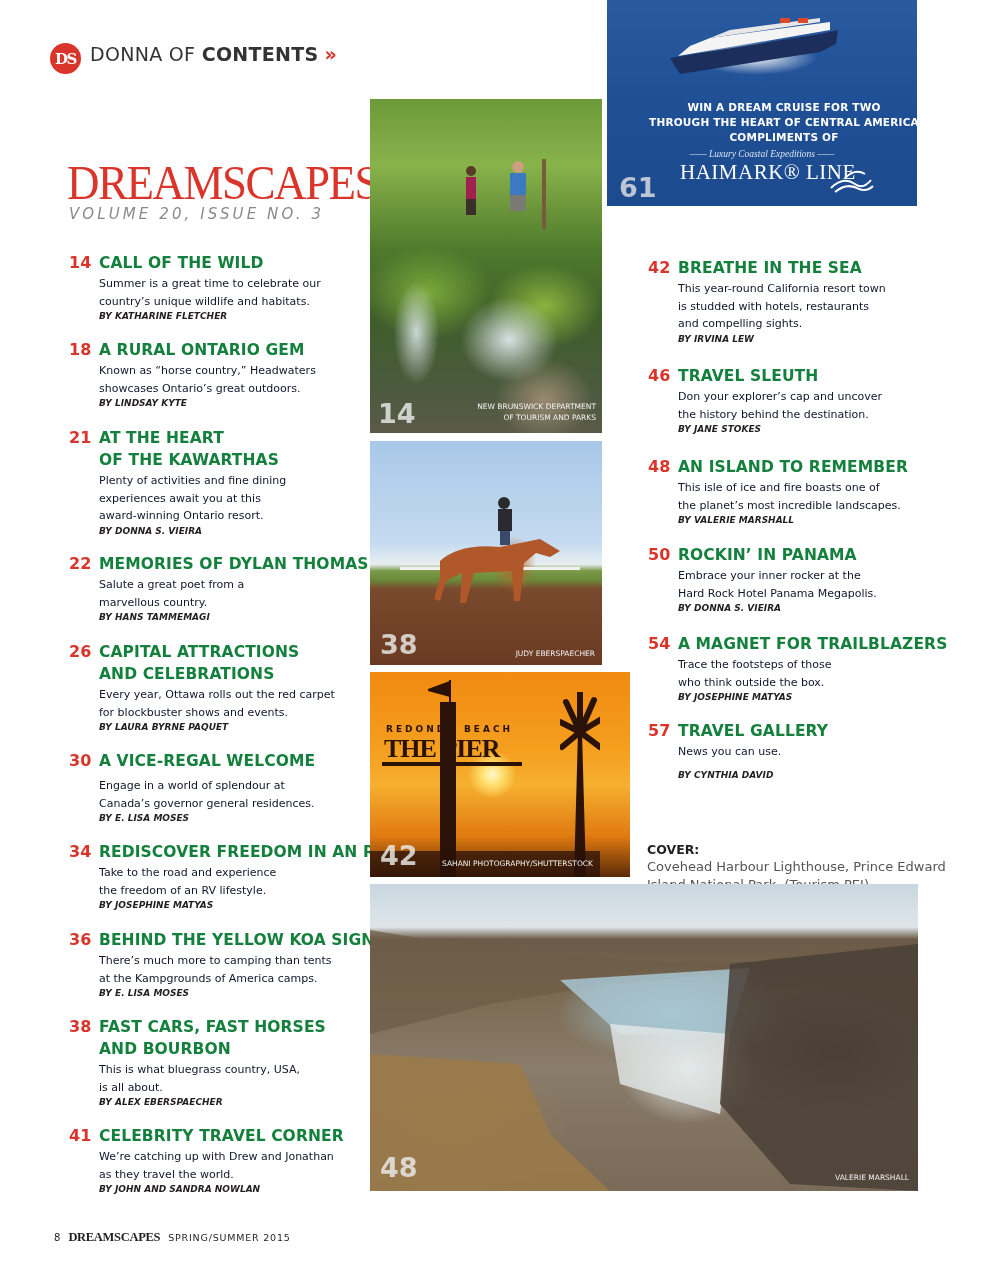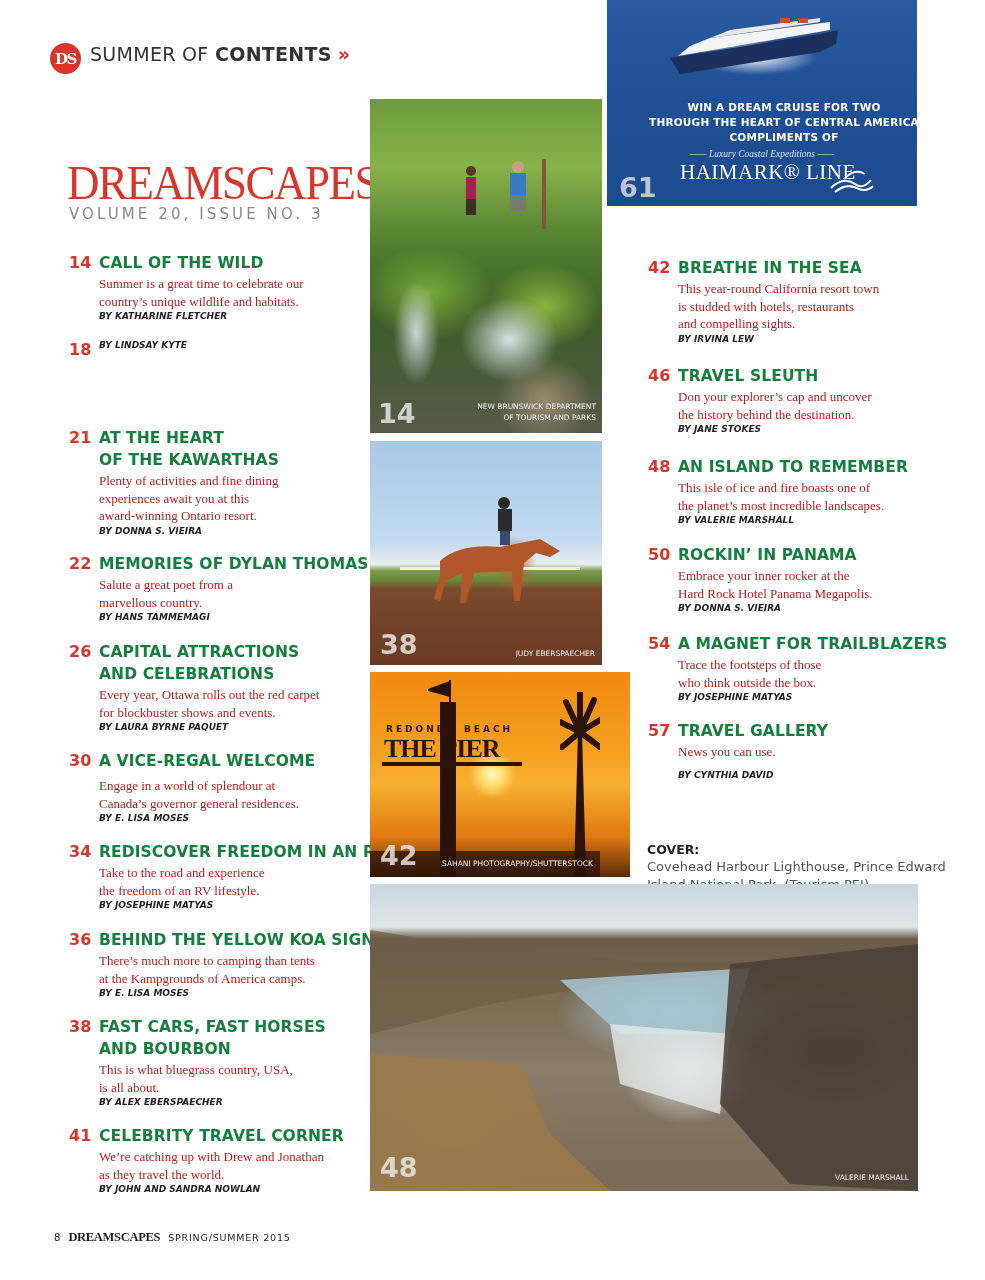--- a/index.html
+++ b/index.html
@@ -13,28 +13,28 @@
     display:flex; align-items:center; justify-content:center; letter-spacing:-1.5px; }
   .toc-title { margin-left:9px; font-size:19px; color:#333; letter-spacing:0.3px; white-space:nowrap; }
   .toc-title .light { font-weight:normal; }
   .toc-title .bold { font-weight:bold; }
   .toc-arrows { margin-left:6px; color:#d9352b; font-weight:bold; font-size:19px; letter-spacing:-3px; }
 
   
   .masthead { position:absolute; left:67px; top:158px; }
   .masthead-name { font-family:"Liberation Serif","DejaVu Serif",serif; font-size:45px; color:#d9352b;
     letter-spacing:-1.5px; line-height:46px; transform:scaleY(1.08); transform-origin:top left; }
-  .masthead-issue { font-size:15px; color:#8a8a8a; letter-spacing:3.1px; margin-top:1px; margin-left:2px; }
+  .masthead-issue { font-size:15px; color:#8a8a8a; letter-spacing:3.1px; margin-top:1px; margin-left:2px;font-style:italic; }
 
   
   .entry { position:absolute; }
   .entry .page { position:absolute; left:0; top:0; width:30px; color:#d9352b; font-weight:bold; font-size:16px; line-height:22px; }
   .entry .body { position:absolute; left:30px; top:0; }
   .entry .title { font-weight:bold; font-size:15.5px; line-height:22px; color:#15803d; white-space:nowrap; letter-spacing:0.1px; }
-  .entry .desc { font-size:13px; line-height:17.5px; color:#b91c1c; white-space:nowrap; margin-top:1px;font-family:Liberation Serif, serif; }
+  .entry .desc { font-size:11px; line-height:17.5px; color:#0f172a; white-space:nowrap; margin-top:1px; }
   .entry .byline { font-size:9px; font-style:italic; font-weight:bold; color:#231f20; line-height:12px; white-space:nowrap; }
 
   .cover-block { position:absolute; left:647px; top:841px; }
   .cover-label { font-size:12.5px; font-weight:bold; color:#231f20; line-height:17px; }
   .cover-text { font-size:13px; line-height:17.5px; color:#555; white-space:nowrap; }
 
   
   .photo { position:absolute; overflow:hidden; }
   .photo .pnum { position:absolute; font-weight:bold; font-size:27px; color:rgba(235,235,235,0.82); line-height:28px; }
   .photo .credit { position:absolute; font-size:7.5px; color:#f2f2f2; text-align:right; line-height:11px; white-space:nowrap; }
@@ -87,21 +87,21 @@
   .footer-page { font-size:10px; color:#231f20; margin-right:8px; }
   .footer-mag { font-family:"Liberation Serif",serif; font-weight:bold; font-size:12.5px; color:#231f20; letter-spacing:-0.3px; margin-right:8px; }
   .footer-issue { font-size:9.5px; color:#231f20; letter-spacing:0.8px; }
 </style>
 </head>
 <body>
 
 <div class="toc-header">
   <div class="ds-badge">DS</div>
   <div class="toc-title">
-    <span class="light">SUMMER OF </span><span class="bold">CONTENTS</span>
+    <span class="light">DONNA OF </span><span class="bold">CONTENTS</span>
   </div>
   <span class="toc-arrows">»</span>
 </div>
 
 <div class="masthead">
   <div class="masthead-name">DREAMSCAPES</div>
   <div class="masthead-issue">VOLUME 20, ISSUE NO. 3</div>
 </div>
 
 <div class="entry" style="left:69px;top:252px;">
@@ -112,20 +112,25 @@
         <div>Summer is a great time to celebrate our</div>
         <div>country’s unique wildlife and habitats.</div>
       </div>
     <div class="byline">BY KATHARINE FLETCHER</div>
   </div>
 </div>
 
 <div class="entry" style="left:69px;top:339px;">
   <div class="page">18</div>
   <div class="body">
+    <div class="title">A RURAL ONTARIO GEM</div>
+    <div class="desc">
+        <div>Known as “horse country,” Headwaters</div>
+        <div>showcases Ontario’s great outdoors.</div>
+      </div>
     <div class="byline">BY LINDSAY KYTE</div>
   </div>
 </div>
 
 <div class="entry" style="left:69px;top:427px;">
   <div class="page">21</div>
   <div class="body">
     <div class="title">
         <div>AT THE HEART</div>
         <div>OF THE KAWARTHAS</div>

